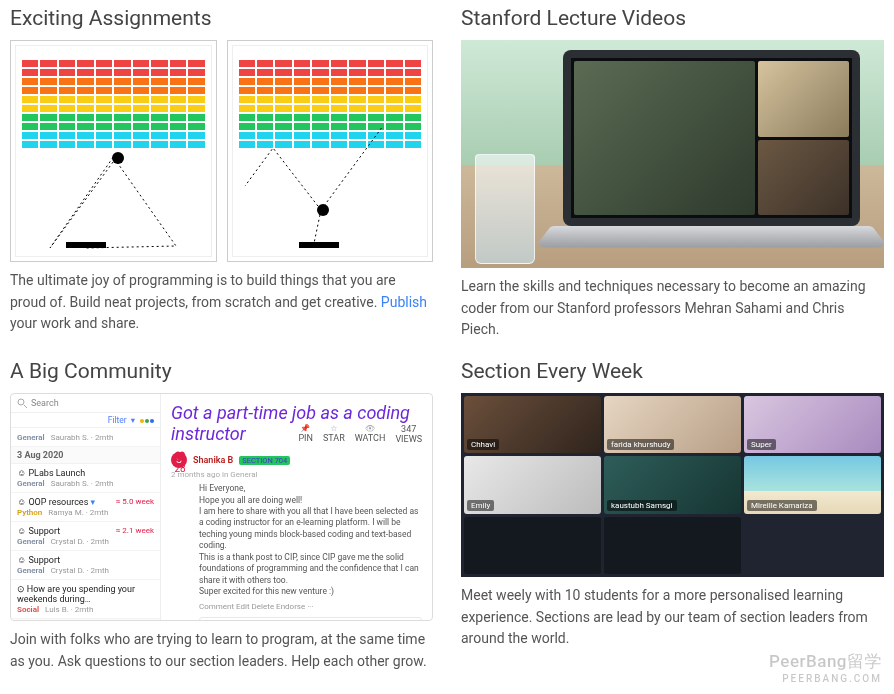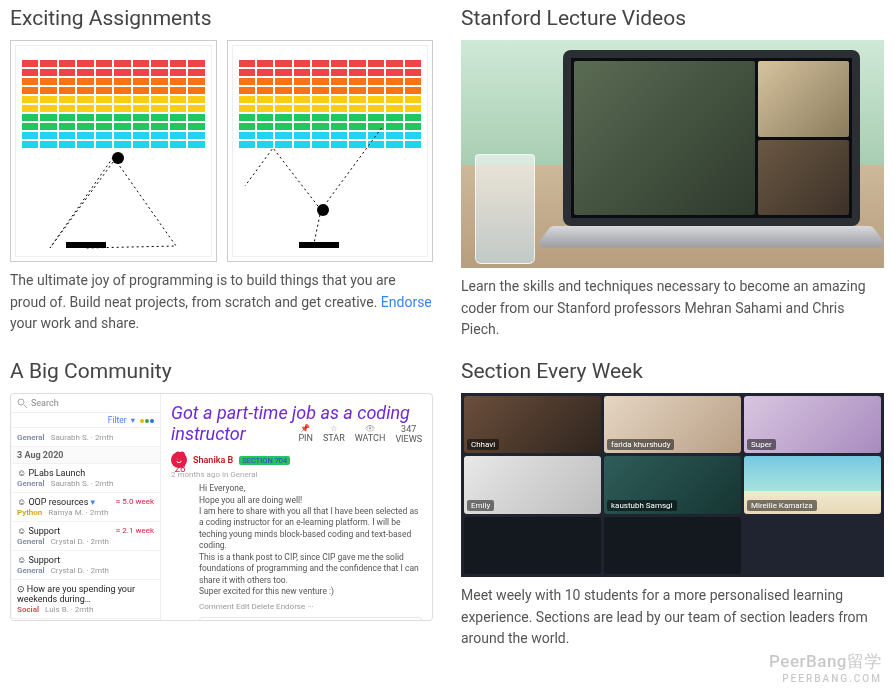--- a/index.html
+++ b/index.html
@@ -399,21 +399,21 @@
             </div>
         <div class="bo-ball" style="left:84px; top:158px"></div>
         <svg>
               <path d="M88 164 L40 102 L12 140 M88 164 L150 80 M88 164 L80 202" stroke="#000" stroke-width="1" stroke-dasharray="2 3" fill="none"></path>
             </svg>
         <div class="bo-paddle" style="left:66px"></div>
       </div>
         </div>
     </div>
     <p class="desc">
-      <span>The ultimate joy of programming is to build things that you are proud of. Build neat projects, from scratch and get creative. </span><a href="#">Endorse</a><span> your work and share.</span>
+      <span>The ultimate joy of programming is to build things that you are proud of. Build neat projects, from scratch and get creative. </span><a href="#">Publish</a><span> your work and share.</span>
     </p>
   </div>
 
   <div class="card">
     <h2>Stanford Lecture Videos</h2>
     <div class="scene">
       <div class="glass"></div>
       <div class="laptop">
         <div class="lid">
             <div class="screen">
@@ -520,20 +520,21 @@
             <div>I am here to share with you all that I have been selected as a coding instructor for an e-learning platform. I will be teching young minds block-based coding and text-based coding.</div>
             <div>This is a thank post to CIP, since CIP gave me the solid foundations of programming and the confidence that I can share it with others too.</div>
             <div>Super excited for this new venture :)</div>
           </div>
           <div class="fm-actions">Comment   Edit   Delete   Endorse   ···</div>
           <div class="fm-comment">Add comment</div>
 
         </div>
       </div>
     </div>
+    <p class="desc">Join with folks who are trying to learn to program, at the same time as you. Ask questions to our section leaders. Help each other grow.</p>
   </div>
 
   <div class="card">
     <h2>Section Every Week</h2>
     <div class="vgrid">
       <div class="tile a">
           <span class="lbl">Chhavi</span>
         </div>
       <div class="tile b">
           <span class="lbl">farida khurshudy</span>

